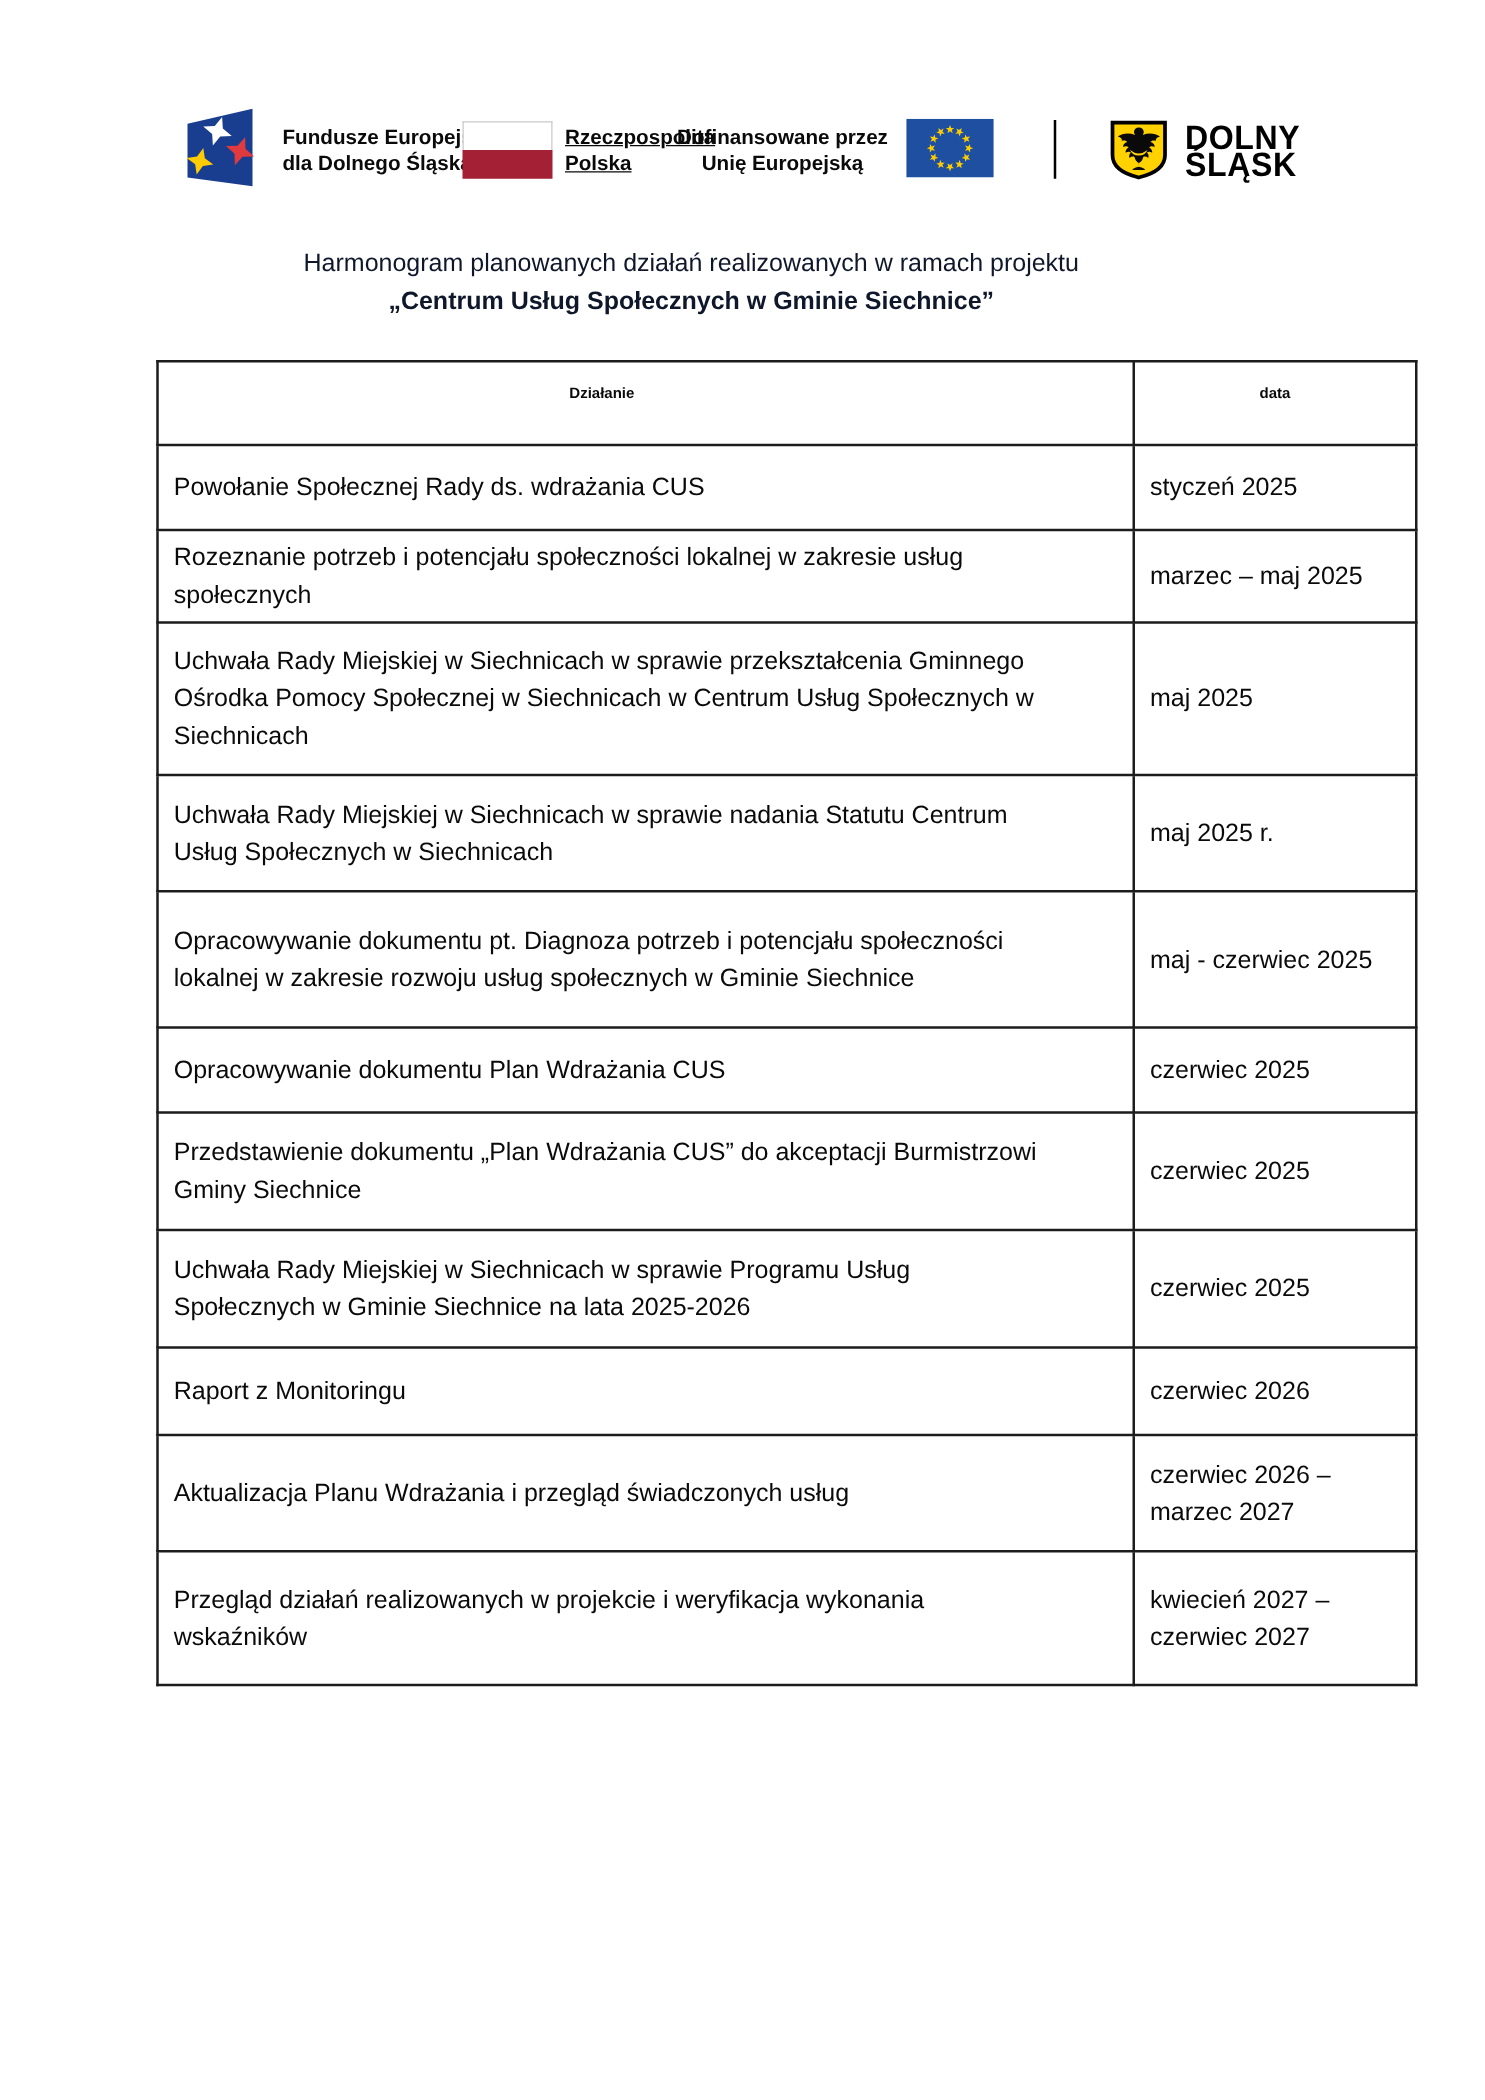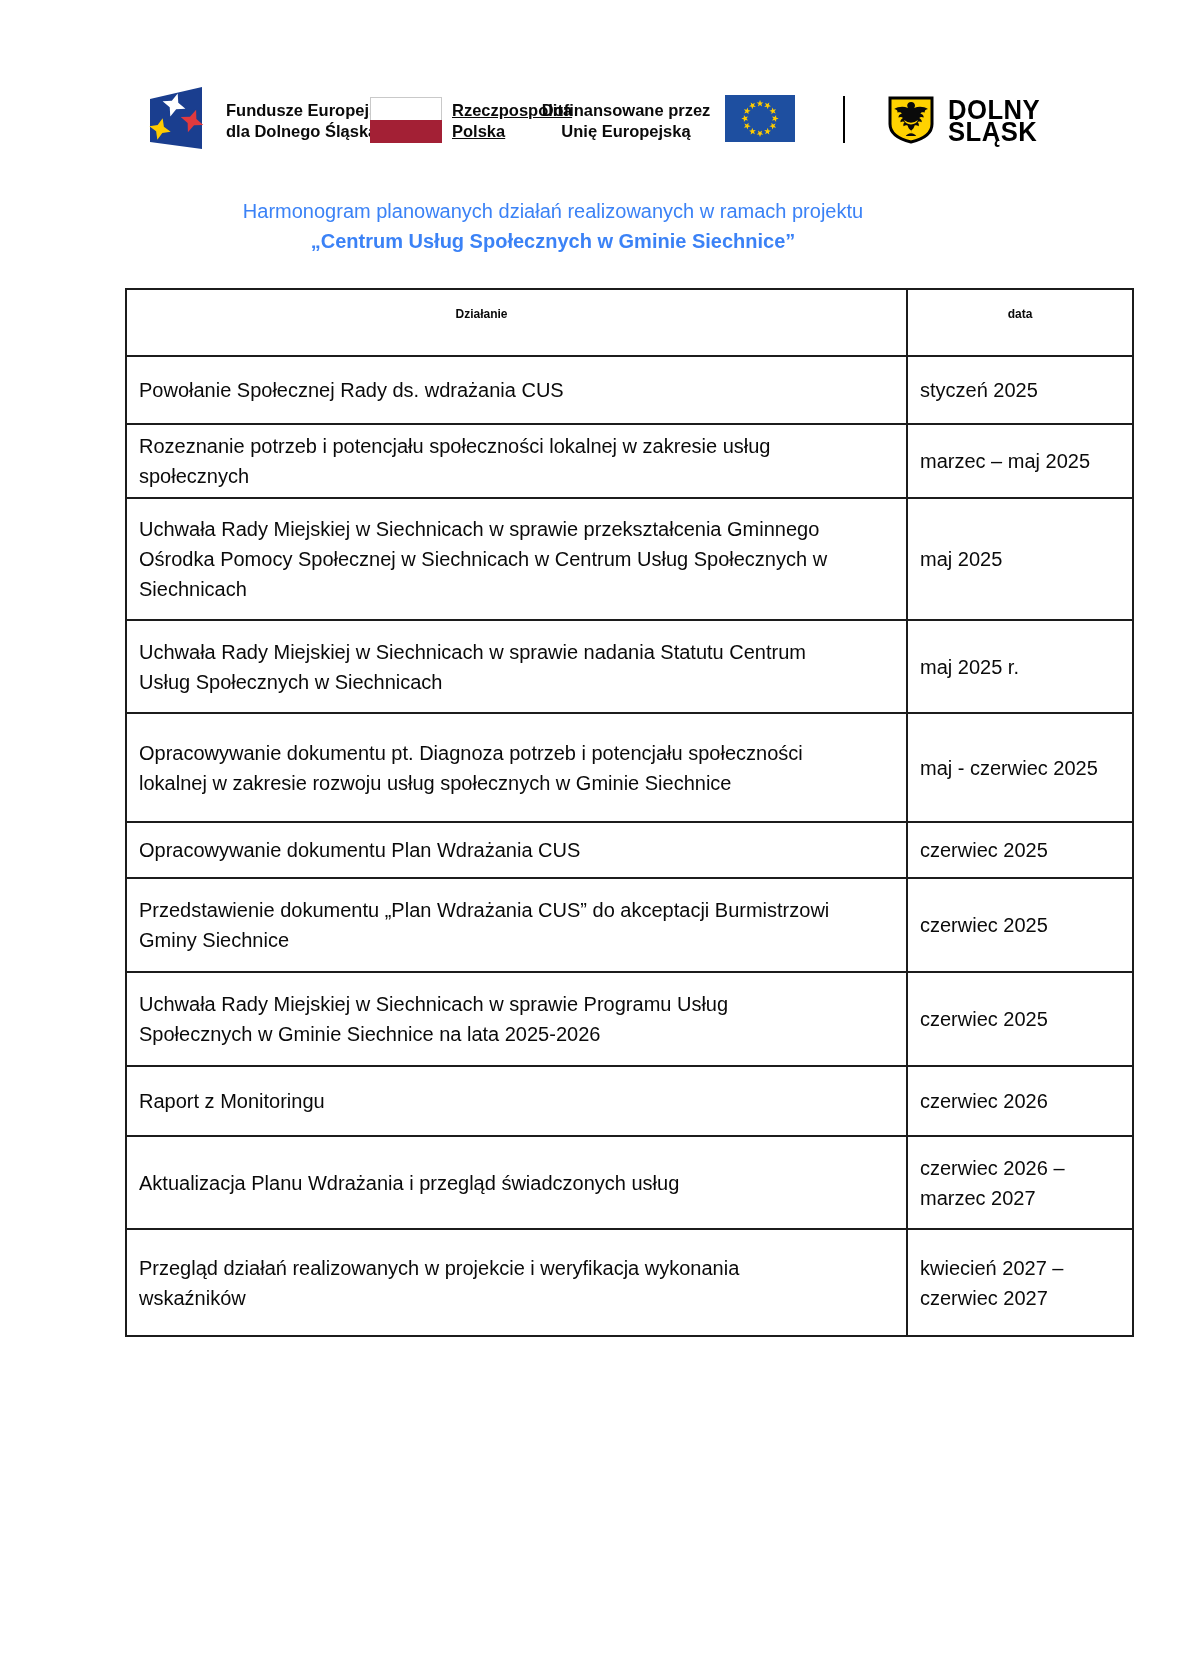--- a/index.html
+++ b/index.html
@@ -17,21 +17,21 @@
   .pl-flag { width:72px; height:46px; }
   .pl-flag .white { height:23px; background:#fff; border:1px solid #c9c9c9; border-bottom:none; }
   .pl-flag .red { height:23px; background:#a32035; }
   .vdivider { width:2px; height:47px; background:#000; }
   .region-name {
     font-weight:bold; font-size:27px; line-height:22px; letter-spacing:0.5px;
     transform:scaleX(0.95); transform-origin:left top; color:#000;
   }
   
   .doc-title { position:absolute; left:125px; top:196px; width:856px; text-align:center;
-    font-size:20px; line-height:30px; color:#3b82f6; }
+    font-size:20px; line-height:30px; color:#0f172a; }
   .doc-title .t2 { font-weight:bold; }
   
   table.schedule {
     position:absolute; left:125px; top:288px; width:1007px;
     border-collapse:collapse; table-layout:fixed;
     font-size:20px; line-height:30px; color:#0a0a0a;
   }
   table.schedule td, table.schedule th { border:2px solid #1c1c1c; }
   table.schedule th {
     vertical-align:top; padding-top:9px; font-weight:bold; text-align:center; font-size:12px;
@@ -144,21 +144,21 @@
           <span class="act">Uchwała Rady Miejskiej w Siechnicach w sprawie nadania Statutu Centrum Usług Społecznych w Siechnicach</span>
         </td>
     <td class="cell-date"><span class="date">maj 2025 r.</span></td>
   </tr>
       <tr style="height: 109px;">
     <td class="cell-activity">
           <span class="act">Opracowywanie dokumentu pt. Diagnoza potrzeb i potencjału społeczności lokalnej w zakresie rozwoju usług społecznych w Gminie Siechnice</span>
         </td>
     <td class="cell-date"><span class="date">maj - czerwiec 2025</span></td>
   </tr>
-      <tr style="height: 56px;">
+      <tr style="height: 68px;">
     <td class="cell-activity">
           <span class="act">Opracowywanie dokumentu Plan Wdrażania CUS</span>
         </td>
     <td class="cell-date"><span class="date">czerwiec 2025</span></td>
   </tr>
       <tr style="height: 94px;">
     <td class="cell-activity">
           <span class="act">Przedstawienie dokumentu „Plan Wdrażania CUS” do akceptacji Burmistrzowi Gminy Siechnice</span>
         </td>
     <td class="cell-date"><span class="date">czerwiec 2025</span></td>

